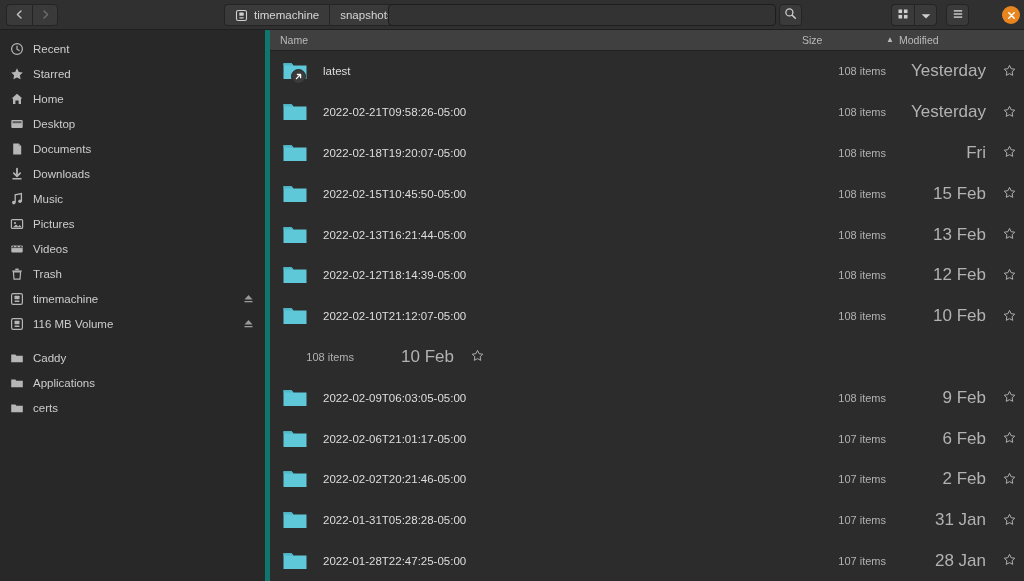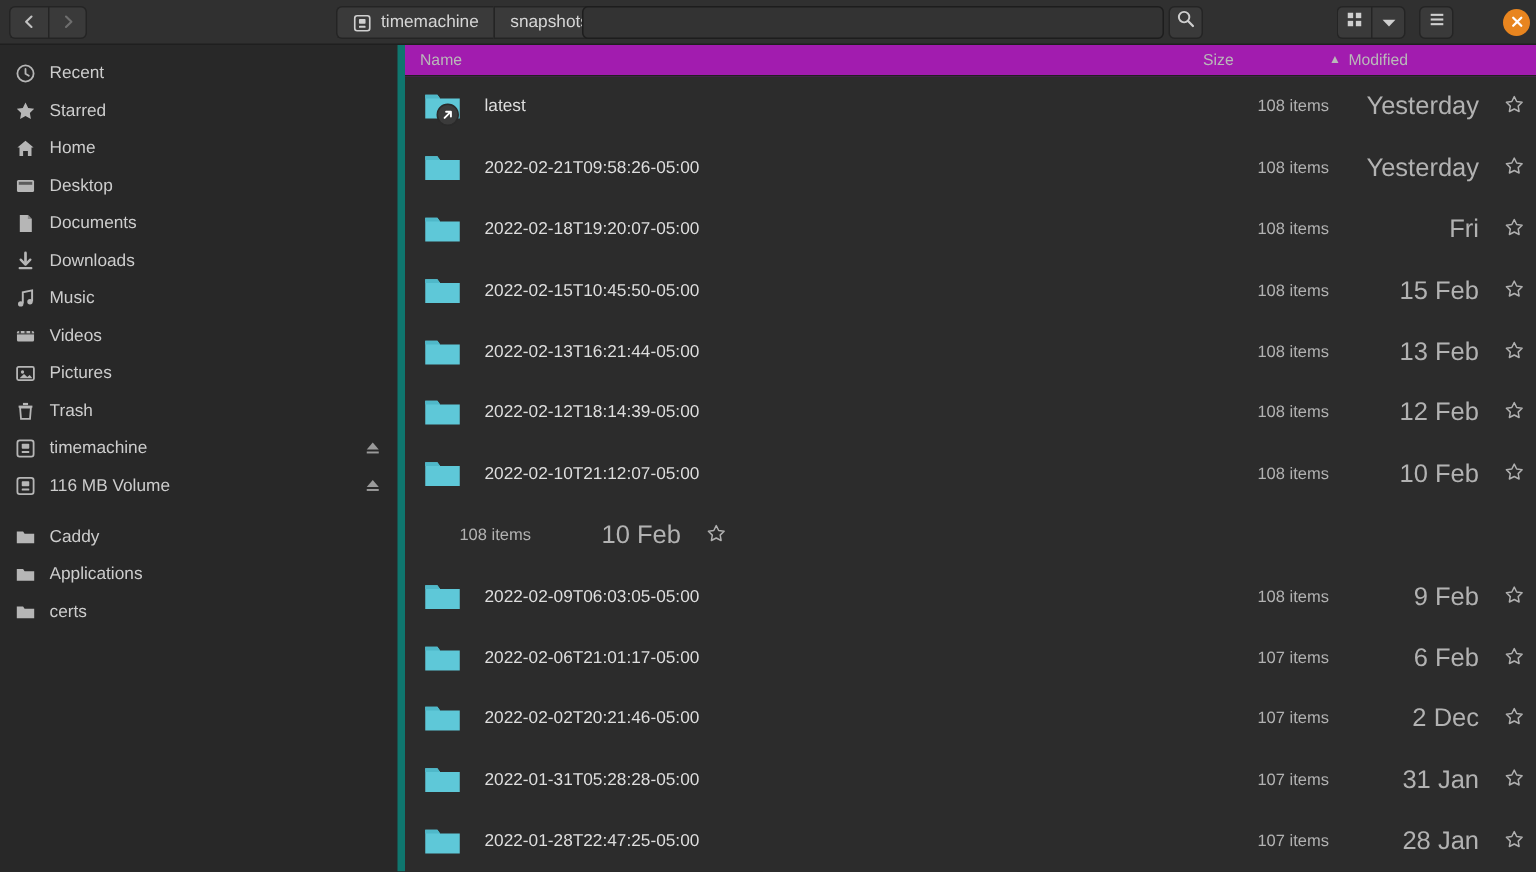--- a/index.html
+++ b/index.html
@@ -111,21 +111,21 @@
   .sbitem .ic { width: 15px; min-width: 15px; height: 15px; display: flex; align-items: center; justify-content: center; color: #b6b6b6; }
   .sbitem .lbl { flex: 1; white-space: nowrap; overflow: hidden; }
   .sbitem .eject { width: 13px; height: 13px; color: #9a9a9a; }
   .sbsep { height: 9px; }
   .sbitem.plus .ic { color: #b6b6b6; }
 
   
   .pane { flex: 1; background: #2c2c2c; display: flex; flex-direction: column; min-width: 0; }
   .colhead {
     height: 21px; min-height: 21px;
-    background: #a21caf;
+    background: #404040;
     border-bottom: 1px solid #212121;
     display: flex; align-items: center;
     color: #b9b9b9; font-size: 10.5px;
   }
   .ch-name { padding-left: 10px; flex: 1; }
   .ch-size { width: 84px; }
   .ch-mod  { width: 108px; display: flex; align-items: center; gap: 5px; }
   .ch-mod .sortarr { color: #b9b9b9; font-size: 8px; line-height: 1; }
   .ch-pad { width: 30px; }
 
@@ -318,39 +318,39 @@
               <circle cx="3.8" cy="10.6" r="1.8" fill="#b6b6b6"></circle>
               <circle cx="10" cy="9.2" r="1.8" fill="#b6b6b6"></circle>
             </svg>
         </span>
         <span class="lbl">Music</span>
       </div>
 
       <div class="sbitem">
         <span class="ic">
           <svg width="14" height="14" viewBox="0 0 14 14">
+              <rect x="1.4" y="2.6" width="11.2" height="8.8" rx="1" fill="none" stroke="#b6b6b6" stroke-width="1.2"></rect>
+              <circle cx="5" cy="6" r="1.1" fill="#b6b6b6"></circle>
+              <path d="M3 10.2 L6 7.4 L8.2 9.4 L9.8 8 L11.6 10.2 Z" fill="#b6b6b6"></path>
+            </svg>
+        </span>
+        <span class="lbl">Pictures</span>
+      </div>
+
+      <div class="sbitem">
+        <span class="ic">
+          <svg width="14" height="14" viewBox="0 0 14 14">
               <rect x="1.3" y="3.6" width="11.4" height="7" rx="1" fill="#b6b6b6"></rect>
               <path d="M1.3 5.6 L12.7 5.6" stroke="#4a4a4a" stroke-width="0.9"></path>
               <rect x="2.6" y="3.6" width="1.4" height="2" fill="#4a4a4a"></rect>
               <rect x="6.3" y="3.6" width="1.4" height="2" fill="#4a4a4a"></rect>
               <rect x="10" y="3.6" width="1.4" height="2" fill="#4a4a4a"></rect>
             </svg>
         </span>
         <span class="lbl">Videos</span>
-      </div>
-
-      <div class="sbitem">
-        <span class="ic">
-          <svg width="14" height="14" viewBox="0 0 14 14">
-              <rect x="1.4" y="2.6" width="11.2" height="8.8" rx="1" fill="none" stroke="#b6b6b6" stroke-width="1.2"></rect>
-              <circle cx="5" cy="6" r="1.1" fill="#b6b6b6"></circle>
-              <path d="M3 10.2 L6 7.4 L8.2 9.4 L9.8 8 L11.6 10.2 Z" fill="#b6b6b6"></path>
-            </svg>
-        </span>
-        <span class="lbl">Pictures</span>
       </div>
 
       <div class="sbitem">
         <span class="ic">
           <svg width="14" height="14" viewBox="0 0 14 14">
               <rect x="2.4" y="3.4" width="9.2" height="1.4" fill="#b6b6b6"></rect>
               <path d="M3.4 4.8 L10.6 4.8 L10 12.2 L4 12.2 Z" fill="none" stroke="#b6b6b6" stroke-width="1.2"></path>
               <rect x="5.3" y="1.6" width="3.4" height="1.5" fill="#b6b6b6"></rect>
             </svg>
         </span>
@@ -654,21 +654,21 @@
       <span class="ficon">
         <svg width="26" height="26" viewBox="0 0 26 26">
           <path d="M1.5 5.2 L9.6 5.2 L11.4 7.6 L24.5 7.6 L24.5 21 L1.5 21 Z" fill="#5ec8d8"></path>
           <path d="M1.5 5.2 L9.6 5.2 L11.4 7.6 L1.5 7.6 Z" fill="#4fb8c9"></path>
         </svg>
 
       </span>
       <span>2022-02-02T20:21:46-05:00</span>
     </div>
     <div class="fsize">107 items</div>
-    <div class="fmod">2 Dec</div>
+    <div class="fmod">2 Feb</div>
     <div class="fstar">
       <span>
         <svg width="13" height="13" viewBox="0 0 14 14">
                   <path d="M7 1.5 L8.75 5.05 L12.65 5.6 L9.82 8.35 L10.5 12.2 L7 10.4 L3.5 12.2 L4.18 8.35 L1.35 5.6 L5.25 5.05 Z" fill="none" stroke="#b0b0b0" stroke-width="1.05" stroke-linejoin="round"></path>
                 </svg>
       </span>
     </div>
   </div>
 
   <div class="row">

